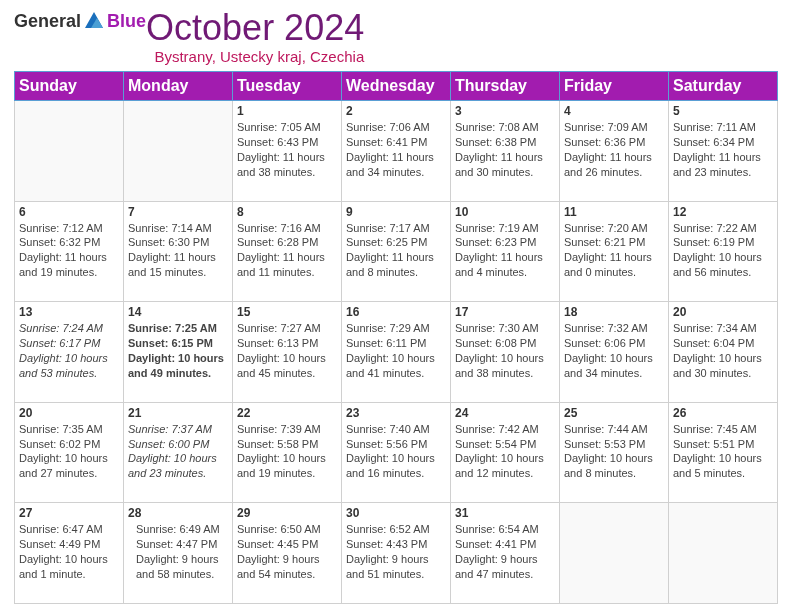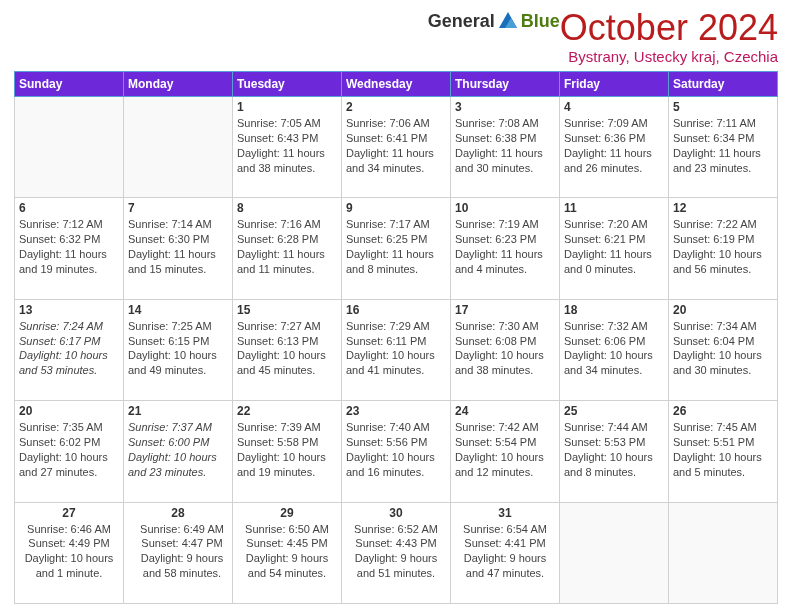--- a/index.html
+++ b/index.html
@@ -12,21 +12,21 @@
     }
     .page {
       width: 792px;
       height: 612px;
       padding: 10px 14px 8px 14px;
       display: flex;
       flex-direction: column;
     }
     .header {
       display: flex;
-      justify-content: flex-end;
+      justify-content: flex-start;
       align-items: flex-start;
       margin-bottom: 6px;
     }
     .logo-area {
       display: flex;
       flex-direction: column;
       align-items: flex-start;
     }
     .logo-text {
       display: flex;
@@ -34,49 +34,49 @@
       gap: 2px;
     }
     .logo-general {
       font-size: 18px;
       font-weight: bold;
       color: #333;
     }
     .logo-blue {
       font-size: 18px;
       font-weight: bold;
-      color: #4d7c0f;
+      color: #a21caf;
     }
     .logo-icon {
       width: 22px;
       height: 22px;
     }
     .title-area {
       text-align: right;
     }
     .month-title {
       font-size: 36px;
       font-weight: 300;
-      color: #b91c1c;
+      color: #701a75;
       line-height: 1;
     }
     .location {
       font-size: 15px;
       color: #be185d;
       margin-top: 2px;
     }
     .calendar-table {
       width: 100%;
       border-collapse: collapse;
       flex: 1;
     }
     .calendar-table thead tr th {
-      background: #6d28d9;
+      background: #a21caf;
       color: #fff;
-      font-size: 12px;
+      font-size: 16px;
       font-weight: bold;
       padding: 5px 4px;
       text-align: left;
       border: 1px solid #5a9fd4;
     }
     .calendar-table tbody tr td {
       border: 1px solid #d0d0d0;
       vertical-align: top;
       padding: 3px 4px;
       font-size: 10px;
@@ -95,21 +95,20 @@
       display: block;
       margin-bottom: 2px;
     }
     .day-info {
       font-size: 11px;
       color: #444;
       line-height: 1.35;
     }
     .last-row td {
       height: 75px;
-      text-align: center;
     }
   </style>
 </head>
 <body>
 
 <div class="page">
   <div class="header">
     <div class="logo-area">
       <div class="logo-text">
         <span class="logo-general">General</span>
@@ -219,21 +218,21 @@
         </tr>
         <tr>
           <td>
             <span class="day-number">13</span>
             <div class="day-info" style="white-space: pre-line; font-style: italic;">Sunrise: 7:24 AM
 Sunset: 6:17 PM
 Daylight: 10 hours and 53 minutes.</div>
           </td>
           <td>
             <span class="day-number">14</span>
-            <div class="day-info" style="white-space: pre-line;">Sunrise: 7:25 AM
+            <div class="day-info" style="white-space: pre-line; font-weight: bold;">Sunrise: 7:25 AM
 Sunset: 6:15 PM
 Daylight: 10 hours and 49 minutes.</div>
           </td>
           <td>
             <span class="day-number">15</span>
             <div class="day-info" style="white-space: pre-line;">Sunrise: 7:27 AM
 Sunset: 6:13 PM
 Daylight: 10 hours and 45 minutes.</div>
           </td>
           <td>
@@ -301,21 +300,21 @@
           <td>
             <span class="day-number">26</span>
             <div class="day-info" style="white-space: pre-line;">Sunrise: 7:45 AM
 Sunset: 5:51 PM
 Daylight: 10 hours and 5 minutes.</div>
           </td>
         </tr>
         <tr class="last-row">
           <td>
             <span class="day-number">27</span>
-            <div class="day-info" style="white-space: pre-line;">Sunrise: 6:46 AM
+            <div class="day-info" style="white-space: pre-line;">Sunrise: 6:47 AM
 Sunset: 4:49 PM
 Daylight: 10 hours and 1 minute.</div>
           </td>
           <td>
             <span class="day-number">28</span>
             <div class="day-info" style="white-space: pre-line; margin-left: 8px;">Sunrise: 6:49 AM
 Sunset: 4:47 PM
 Daylight: 9 hours and 58 minutes.</div>
           </td>
           <td>

